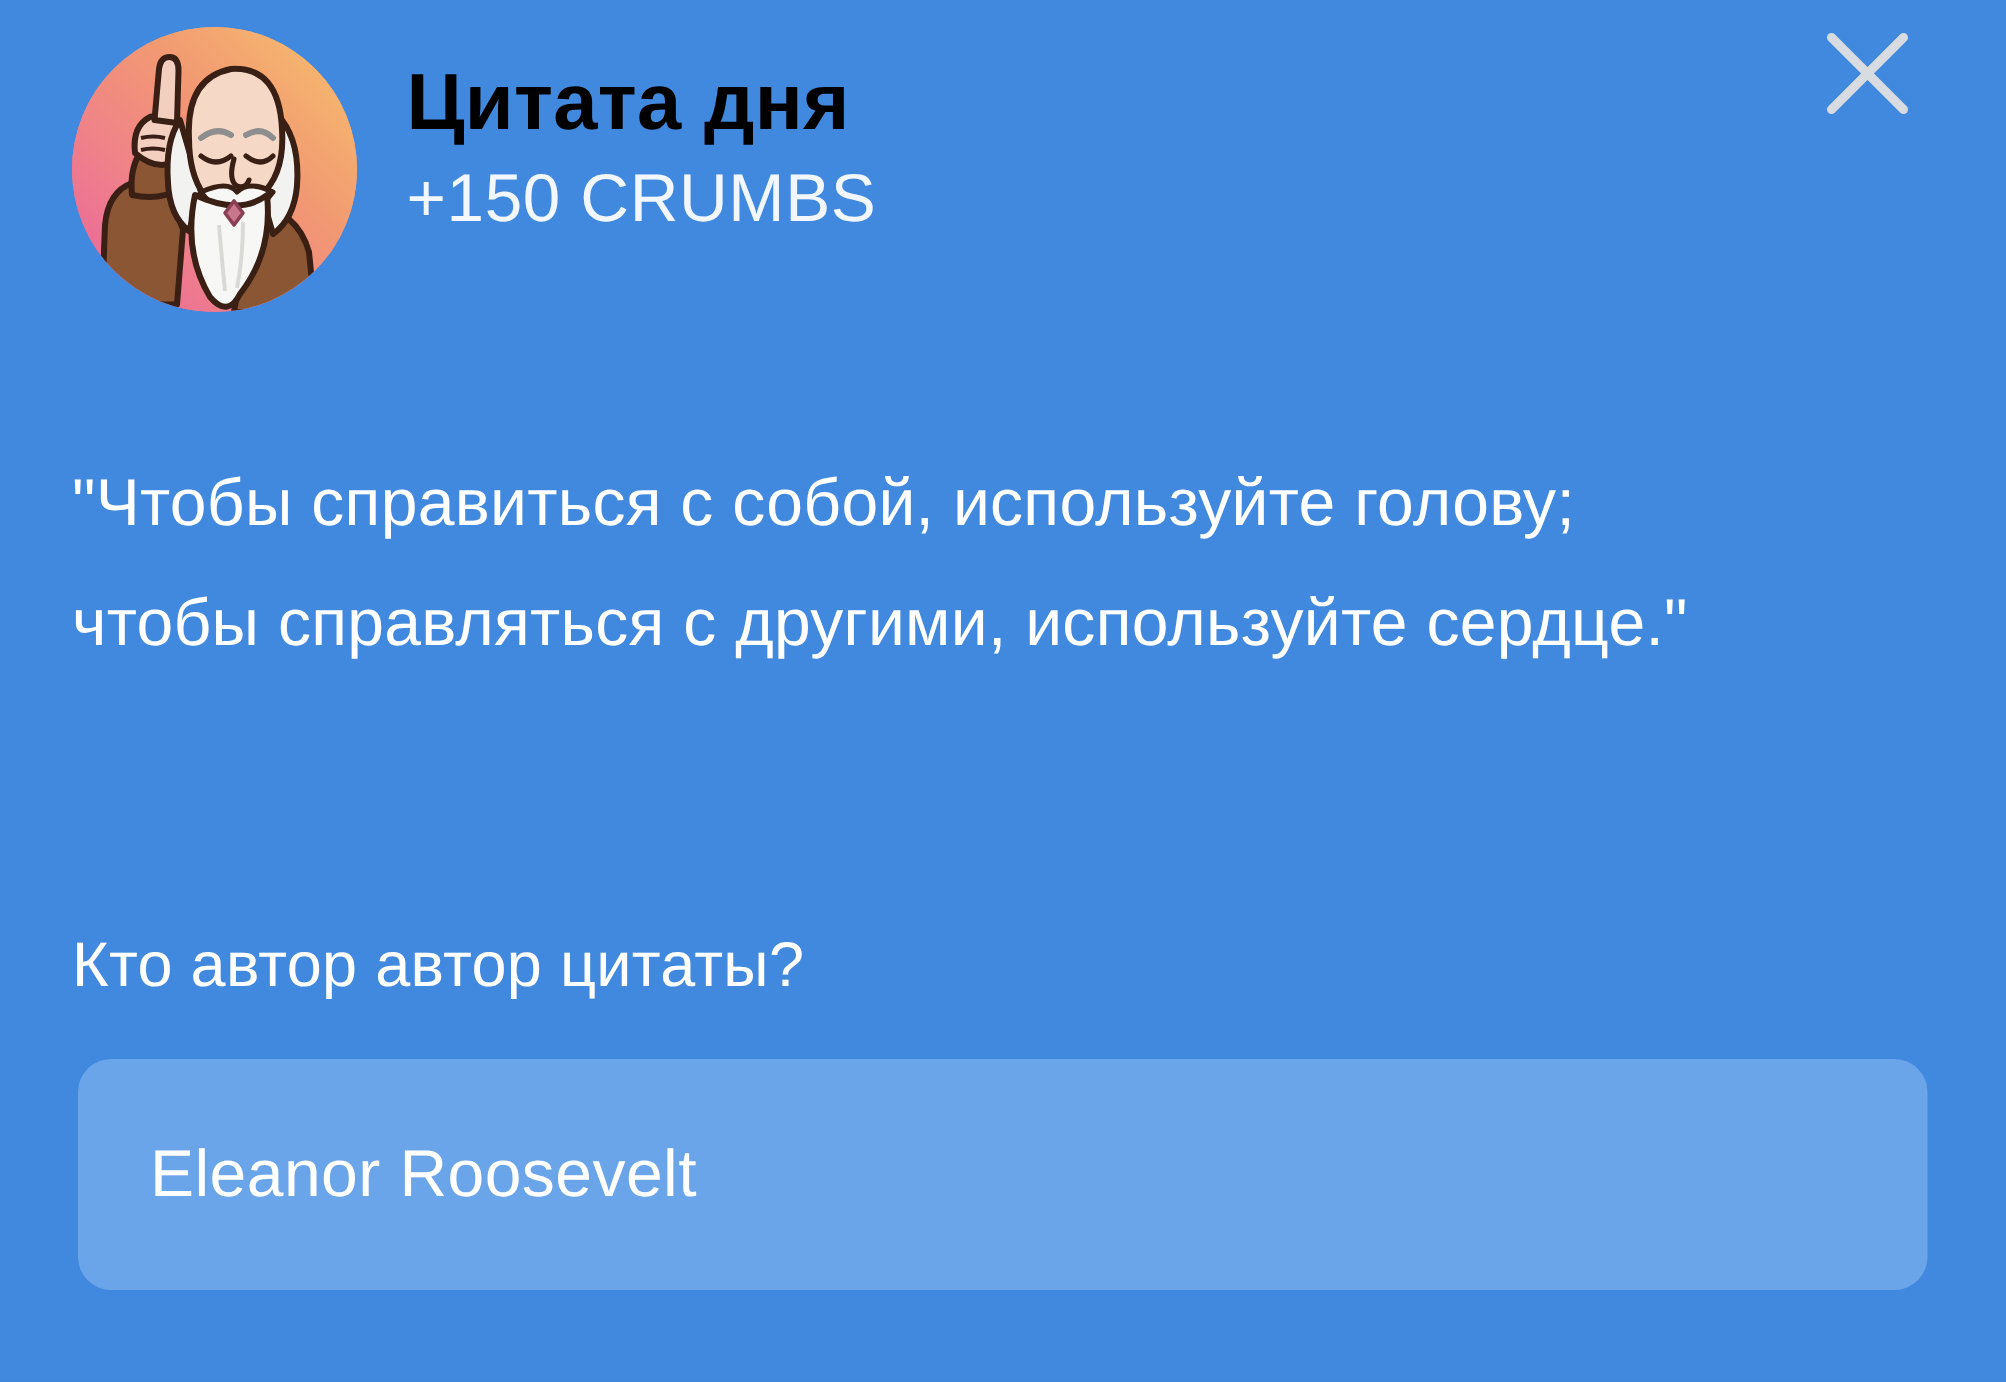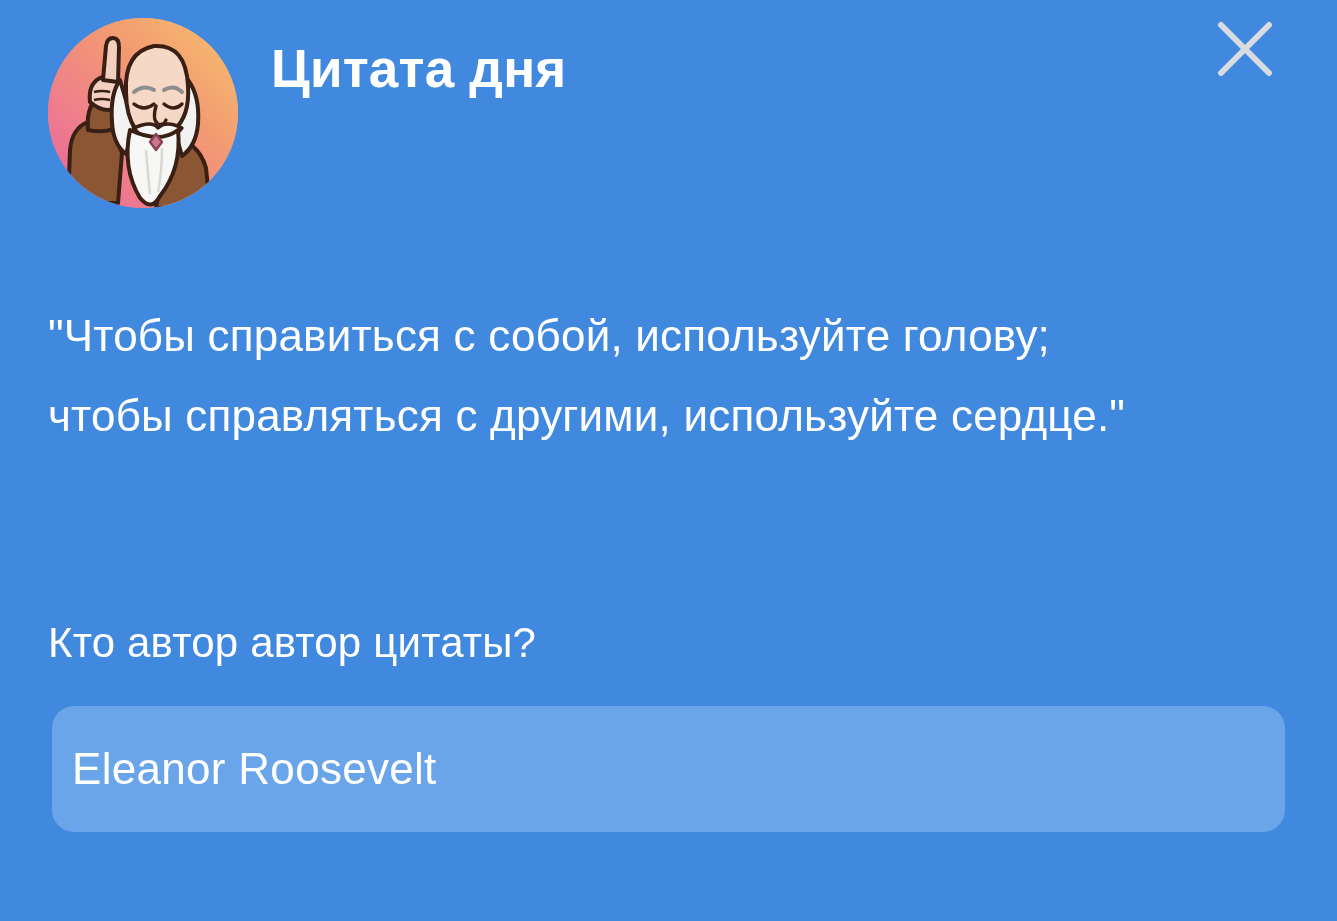--- a/index.html
+++ b/index.html
@@ -71,21 +71,21 @@
   .header-text {
     margin-left: 33px;
     padding-top: 22px;
     display: flex;
     flex-direction: column;
   }
   .card-title {
     font-size: 53px;
     line-height: 58px;
     font-weight: bold;
-    color: #ffffff;
+    color: #000000;
     letter-spacing: 0.2px;
     white-space: nowrap;
   }
   .card-reward {
     margin-top: 9px;
     font-size: 45px;
     line-height: 50px;
     font-weight: normal;
     color: #F2F7FD;
     letter-spacing: 0.4px;
@@ -115,28 +115,28 @@
     font-weight: normal;
     letter-spacing: 0.2px;
   }
 
   
   .answer-field {
     position: absolute;
     left: 52px;
     top: 706px;
     width: 1233px;
-    height: 126px;
+    height: 154px;
     background: #6AA4E9;
     border-radius: 22px;
     border: none;
     box-sizing: border-box;
     display: flex;
     align-items: center;
-    padding: 0 20px;
+    padding: 0 48px;
     cursor: text;
   }
   .answer-value {
     font-size: 44px;
     line-height: 52px;
     color: #FFFFFF;
     font-weight: normal;
     letter-spacing: 0.3px;
     white-space: nowrap;
     overflow: hidden;
@@ -205,20 +205,21 @@
           <path d="M98 132 Q100 156 102 176" fill="none" stroke="#D9D9D6" stroke-width="2.6"></path>
           <path d="M114 130 Q114 154 110 174" fill="none" stroke="#D9D9D6" stroke-width="2.6"></path>
 
           <path d="M108 116 L114 124 L108 132 L102 124 Z" fill="#C9788C" stroke="#8B3F55" stroke-width="2.4" stroke-linejoin="round"></path>
         </svg>
       </span>
     </div>
 
     <div class="header-text">
       <div class="card-title">Цитата дня</div>
+      <div class="card-reward">+150 CRUMBS</div>
     </div>
   </div>
 
   <div class="quote-text">"Чтобы справиться с собой, используйте голову; чтобы справляться с другими, используйте сердце."</div>
 
   <div class="quote-question">Кто автор автор цитаты?</div>
 
   <div class="answer-field">
     <span class="answer-value">Eleanor Roosevelt</span>
   </div>

